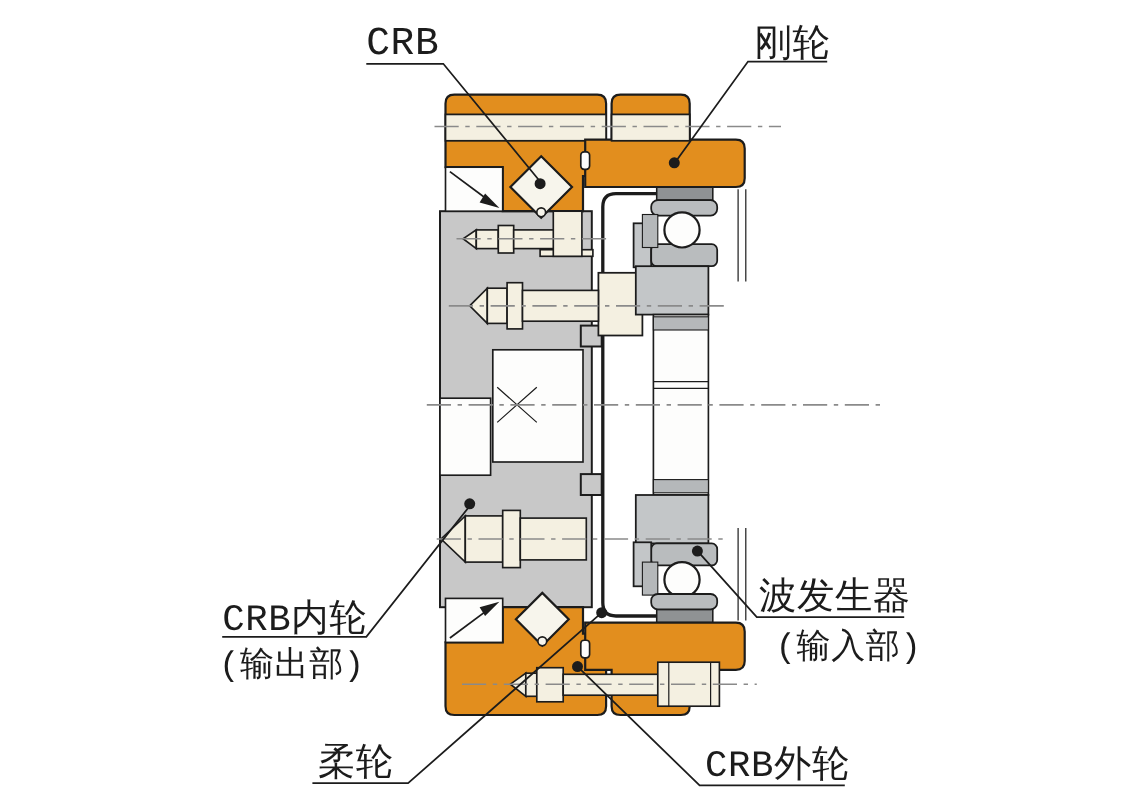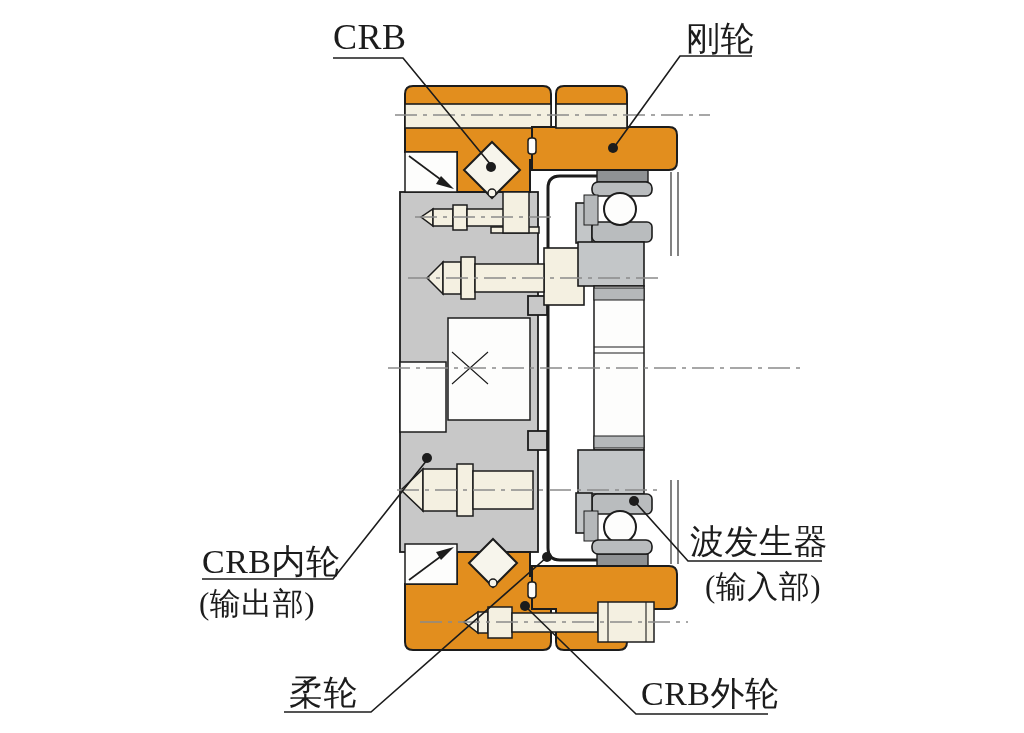--- a/index.html
+++ b/index.html
@@ -1,17 +1,17 @@
 <!DOCTYPE html>
 <html><head>
 <meta charset="utf-8">
 <style>
   html,body{margin:0;padding:0;background:#ffffff;}
   .stage{position:relative;width:1024px;height:733px;background:#ffffff;overflow:hidden;
-         font-family:Liberation Serif, serif;}
+         font-family:Liberation Mono, monospace;}
   svg{position:absolute;left:0;top:0;}
   .orange{fill:#E28E1E;stroke:#1c1c1c;stroke-width:2;}
   .cream{fill:#F4F0E1;stroke:#1c1c1c;stroke-width:1.6;}
   .gray{fill:#C8C8C8;stroke:#1c1c1c;stroke-width:1.8;}
   .race{fill:#B9BCBE;stroke:#1c1c1c;stroke-width:1.6;}
   .hub{fill:#C3C6C8;stroke:#1c1c1c;stroke-width:1.6;}
   .band{fill:#B5B8BA;stroke:#1c1c1c;stroke-width:1;}
   .rim{fill:#8F9294;stroke:#1c1c1c;stroke-width:1.4;}
   .whitefill{fill:#FDFDFC;stroke:#1c1c1c;stroke-width:1.5;}
   .boltfill{fill:#F4F0E1;stroke:#1c1c1c;stroke-width:1.5;}

